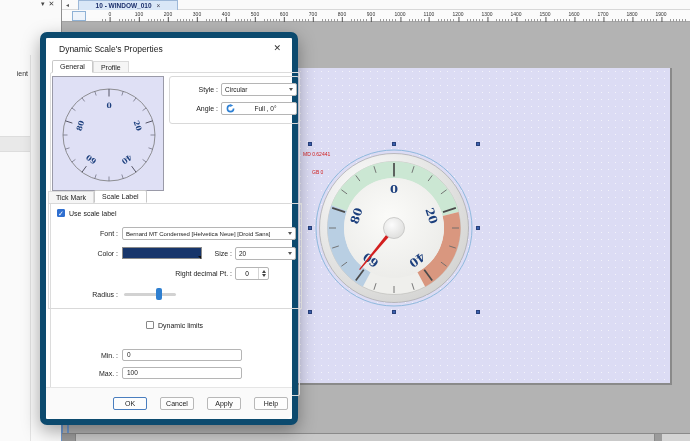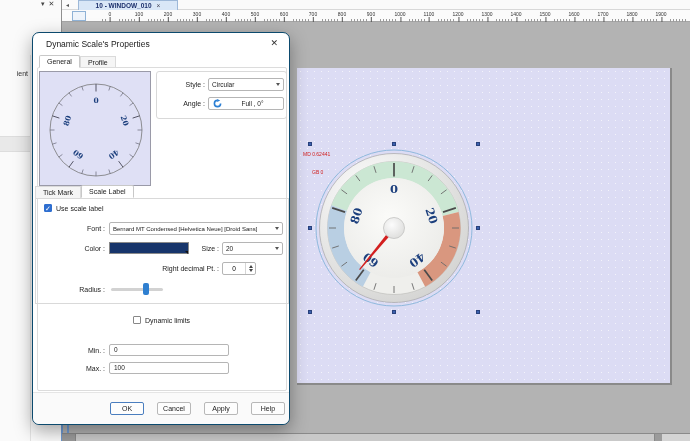--- a/index.html
+++ b/index.html
@@ -39,22 +39,22 @@
   .gauge-svg { position:absolute; left:-3px; top:60px; width:200px; height:200px; }
   .handle { position:absolute; width:4px; height:4px; background:#3a5fae; border:0.5px solid #29427c; }
 
   
   .hscroll { position:absolute; left:62px; top:433px; right:0; height:8px; background:#9b9b9b; border-top:1px solid #8a8a8a; }
   .hscroll-thumb { position:absolute; left:13px; top:0; width:580px; height:8px; background:#c9c9c9; border-left:1px solid #888; border-right:1px solid #888; }
   .hscroll-corner { position:absolute; right:0; top:0; width:28px; height:8px; background:#d4d4d4; }
   .accent-lines { position:absolute; left:61px; top:424px; width:8px; height:17px; border-left:2px solid #6f9bd4; border-right:2px solid #6f9bd4; }
 
   
-  .dialog { position:absolute; left:32px; top:32px; width:258px; height:393px; background:#fff;
-    border:1px solid #0c4a6e; border-radius:7px; box-shadow:0 6px 18px rgba(0,0,0,.35); }
+  .dialog { position:absolute; left:40px; top:32px; width:258px; height:393px; background:#fff;
+    border:6px solid #0c4a6e; border-radius:7px; box-shadow:0 6px 18px rgba(0,0,0,.35); }
   .dlg-title { position:absolute; left:13px; top:6px; font-size:8.5px; color:#1a1a1a; }
   .dlg-close { position:absolute; right:11px; top:5px; font-size:9px; color:#333; cursor:pointer; }
   .dlg-tabs { position:absolute; left:6px; top:20px; height:15px; display:flex; align-items:flex-end; }
   .dlg-tab { font-size:7px; padding:2px 7px 2px; color:#222; }
   .dlg-tab.active { background:#fff; border:1px solid #c8c8c8; border-bottom:1px solid #fff; border-radius:2px 2px 0 0; position:relative; z-index:2; }
   .dlg-tab.inactive { background:#f5f5f5; border:1px solid #dadada; border-bottom:none; height:12px; }
   .page-box { position:absolute; left:4px; top:34px; width:250px; height:324px; border:1px solid #dcdcdc; border-radius:2px; }
 
   .preview-box { position:absolute; left:6px; top:38px; width:112px; height:115px; background:#dfe0f5; border:1px solid #9a9aa8; }
   .style-group { position:absolute; left:123px; top:38px; width:131px; height:48px; border:1px solid #d9d9d9; border-radius:3px; }

